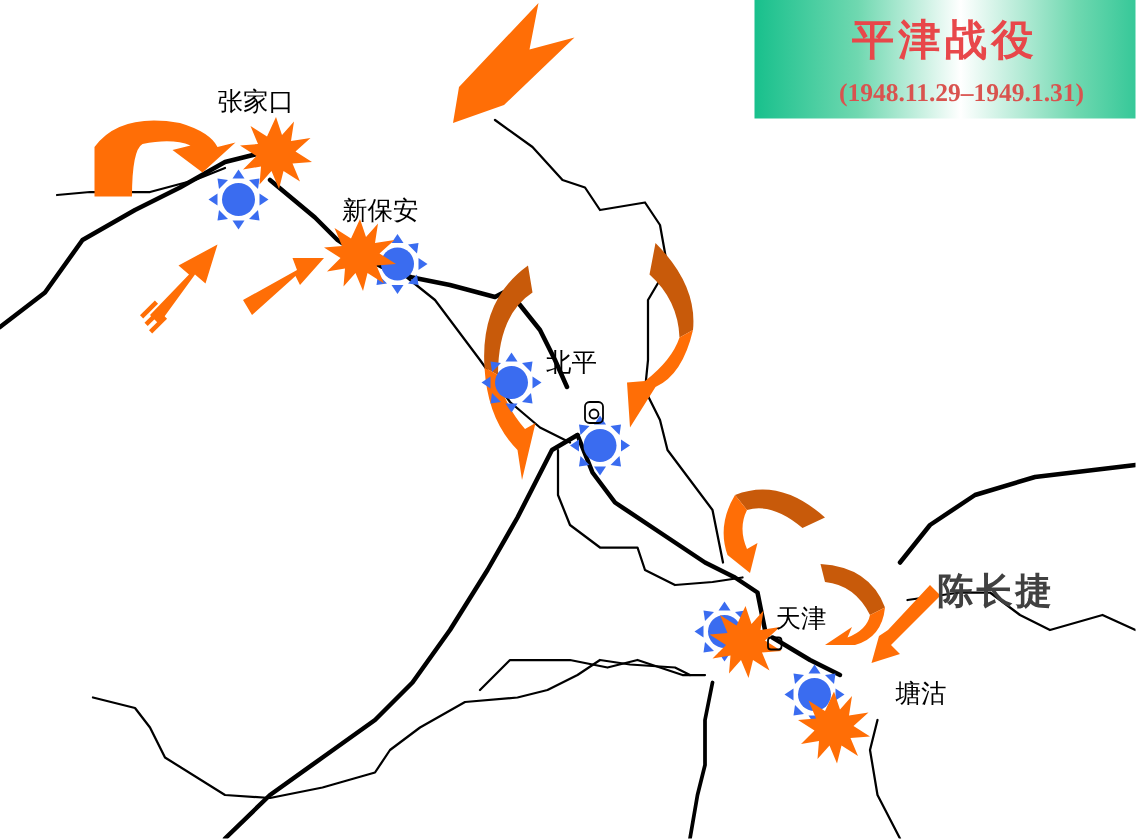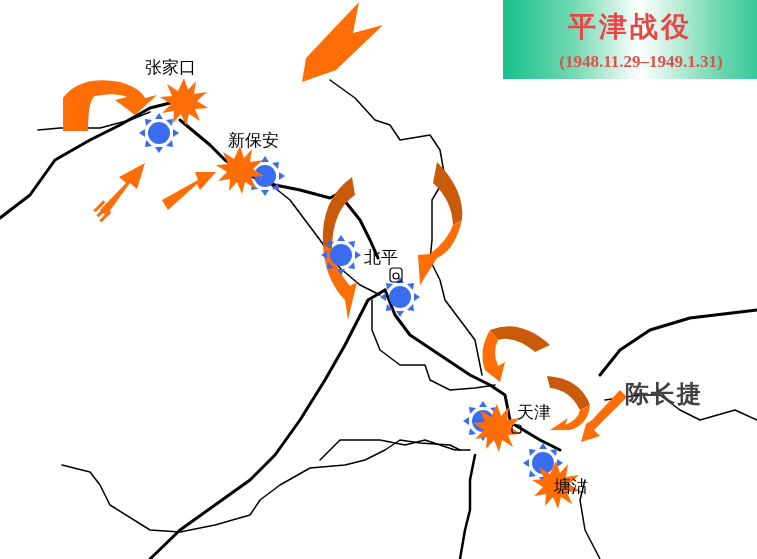--- a/index.html
+++ b/index.html
@@ -96,16 +96,16 @@
   </g>
 </svg>
 
 <div class="title-box">
   <div class="title-main">平津战役</div>
   <div class="title-date">(1948.11.29–1949.1.31)</div>
 </div>
 
 <div class="label" style="left:145px;top:56px;">张家口</div>
 <div class="label" style="left:228px;top:129px;">新保安</div>
-<div class="label" style="left:364px;top:246px;">北平</div>
+<div class="label" style="left:364px;top:230px;">北平</div>
 <div class="label" style="left:517px;top:401px;">天津</div>
-<div class="label" style="left:554px;top:451px;margin-top:24px;">塘沽</div>
+<div class="label" style="left:597px;top:451px;">塘沽</div>
 <div class="commander">陈长捷</div>
 
 </body></html>

